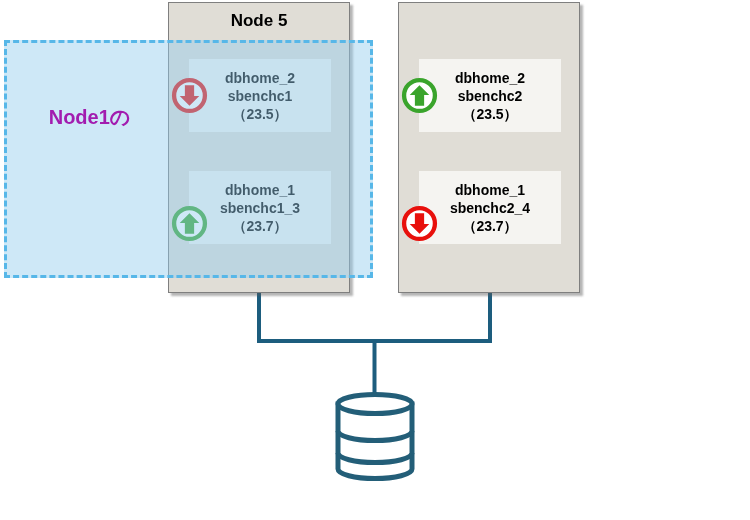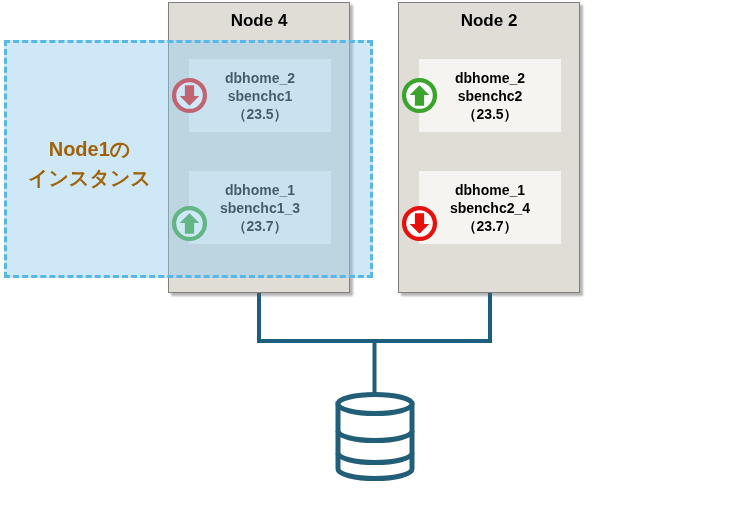--- a/index.html
+++ b/index.html
@@ -55,41 +55,41 @@
     position:absolute;left:4px;top:40px;width:369px;height:238px;
     box-sizing:border-box;
     background:rgba(146,203,238,0.45);
     border:3px dashed #57b7e8;
     z-index:2;
     pointer-events:none;
   }
   .overlay__label{
     position:absolute;left:0;top:60px;width:165px;
     text-align:center;
-    font-size:20px;line-height:29px;font-weight:bold;color:#a16207;margin-top:32px;
+    font-size:20px;line-height:29px;font-weight:bold;color:#a21caf;
   }
 </style>
 </head>
 <body>
 
 <div class="canvas">
 
   <svg class="connectors" viewBox="0 0 750 520" xmlns="http://www.w3.org/2000/svg">
     <path d="M259 292 L259 341 L490 341 L490 292" fill="none" stroke="#1d5d7e" stroke-width="4"></path>
     <path d="M374.5 341 L374.5 398" fill="none" stroke="#1d5d7e" stroke-width="4"></path>
     <g stroke="#235e78" stroke-width="5">
       <path d="M338 404 L338 469 A37 9.5 0 0 0 412 469 L412 404 Z" fill="#ffffff"></path>
       <path d="M338 431 A37 9.5 0 0 0 412 431" fill="none"></path>
       <path d="M338 453 A37 9.5 0 0 0 412 453" fill="none"></path>
       <ellipse cx="375" cy="404" rx="37" ry="9.5" fill="#ffffff"></ellipse>
     </g>
   </svg>
 
   <section class="node node--1">
-    <h3 class="node__title">Node 4</h3>
+    <h3 class="node__title">Node 5</h3>
 
     <div class="inst-box inst-box--a">
       <span>dbhome_2</span>
       <span>sbenchc1</span>
       <span>（23.5）</span>
     </div>
     <span class="status-icon status-icon--a" data-dir="down">
       <svg viewBox="0 0 36 36">
           <circle cx="18" cy="18" r="15" fill="#ffffff" stroke="currentColor" stroke-width="4.2"></circle>
           <path d="M18 8 L27.5 17.5 L22.5 17.5 L22.5 28 L13.5 28 L13.5 17.5 L8.5 17.5 Z" fill="currentColor"></path>
@@ -103,21 +103,20 @@
     </div>
     <span class="status-icon status-icon--b" data-dir="up">
       <svg viewBox="0 0 36 36">
           <circle cx="18" cy="18" r="15" fill="#ffffff" stroke="currentColor" stroke-width="4.2"></circle>
           <path d="M18 8 L27.5 17.5 L22.5 17.5 L22.5 28 L13.5 28 L13.5 17.5 L8.5 17.5 Z" fill="currentColor"></path>
         </svg>
     </span>
   </section>
 
   <section class="node node--2">
-    <h3 class="node__title">Node 2</h3>
 
     <div class="inst-box inst-box--a">
       <span>dbhome_2</span>
       <span>sbenchc2</span>
       <span>（23.5）</span>
     </div>
     <span class="status-icon status-icon--a" data-dir="up">
       <svg viewBox="0 0 36 36">
           <circle cx="18" cy="18" r="15" fill="#ffffff" stroke="currentColor" stroke-width="4.2"></circle>
           <path d="M18 8 L27.5 17.5 L22.5 17.5 L22.5 28 L13.5 28 L13.5 17.5 L8.5 17.5 Z" fill="currentColor"></path>
@@ -133,17 +132,16 @@
       <svg viewBox="0 0 36 36">
           <circle cx="18" cy="18" r="15" fill="#ffffff" stroke="currentColor" stroke-width="4.2"></circle>
           <path d="M18 8 L27.5 17.5 L22.5 17.5 L22.5 28 L13.5 28 L13.5 17.5 L8.5 17.5 Z" fill="currentColor"></path>
         </svg>
     </span>
   </section>
 
   <div class="overlay">
     <div class="overlay__label">
       <div>Node1の</div>
-      <div>インスタンス</div>
     </div>
   </div>
 
 </div>
 
 </body></html>

